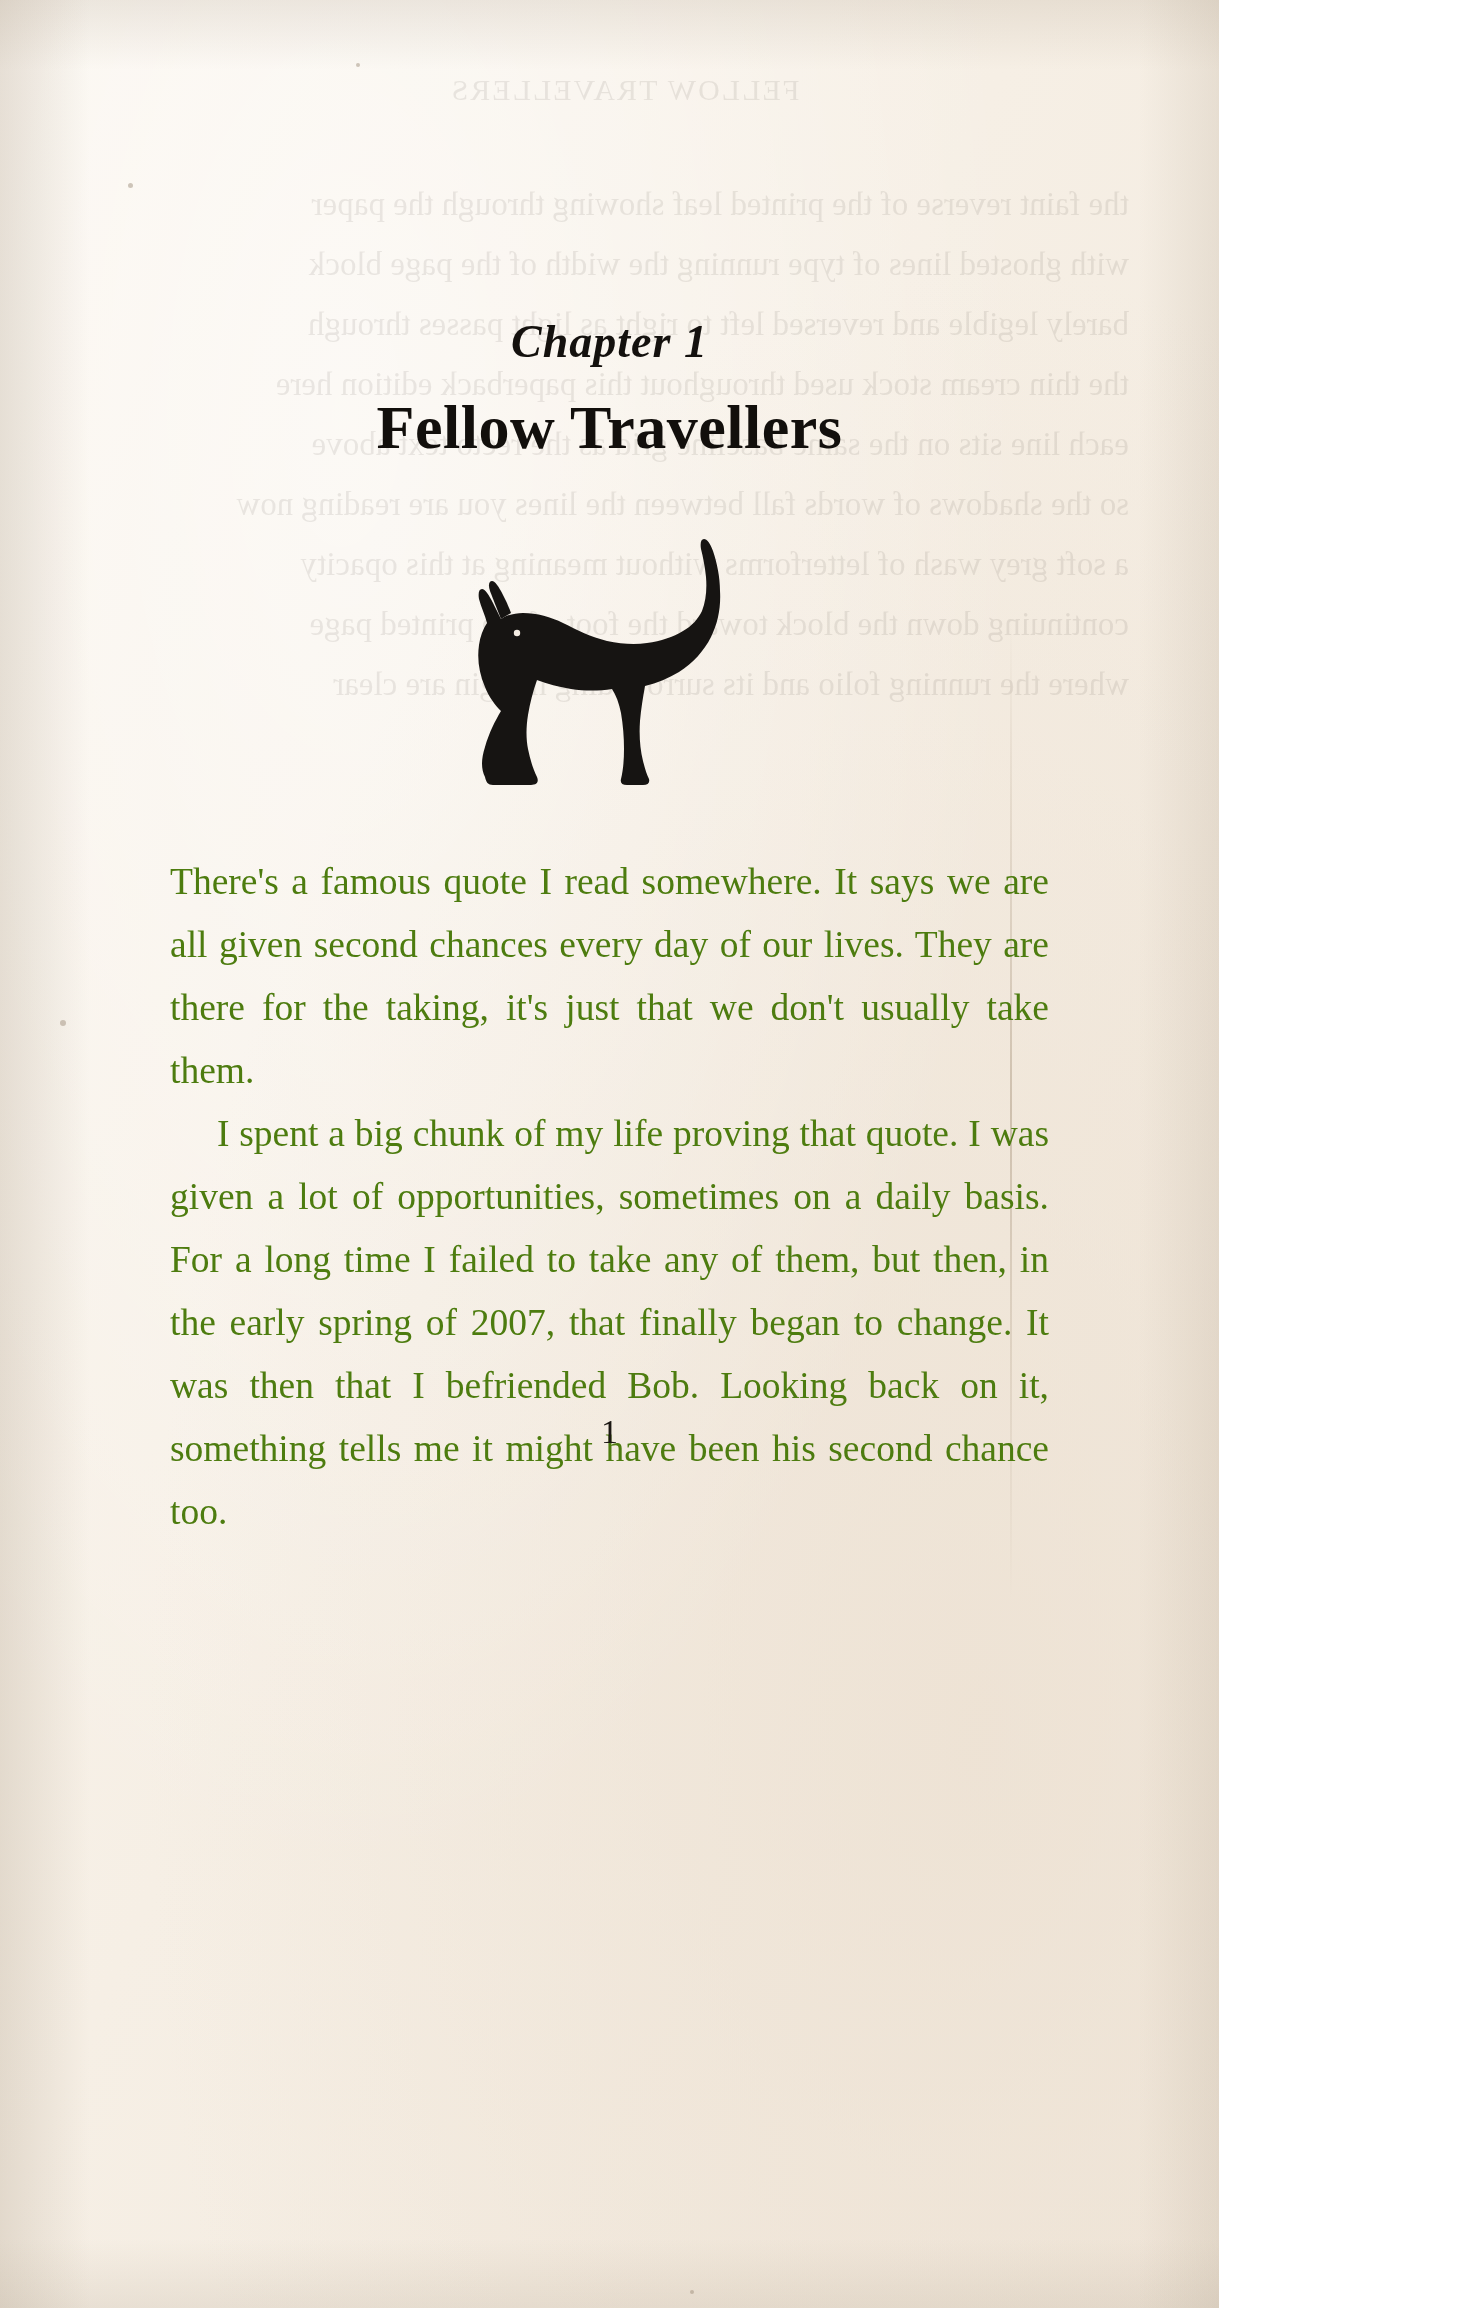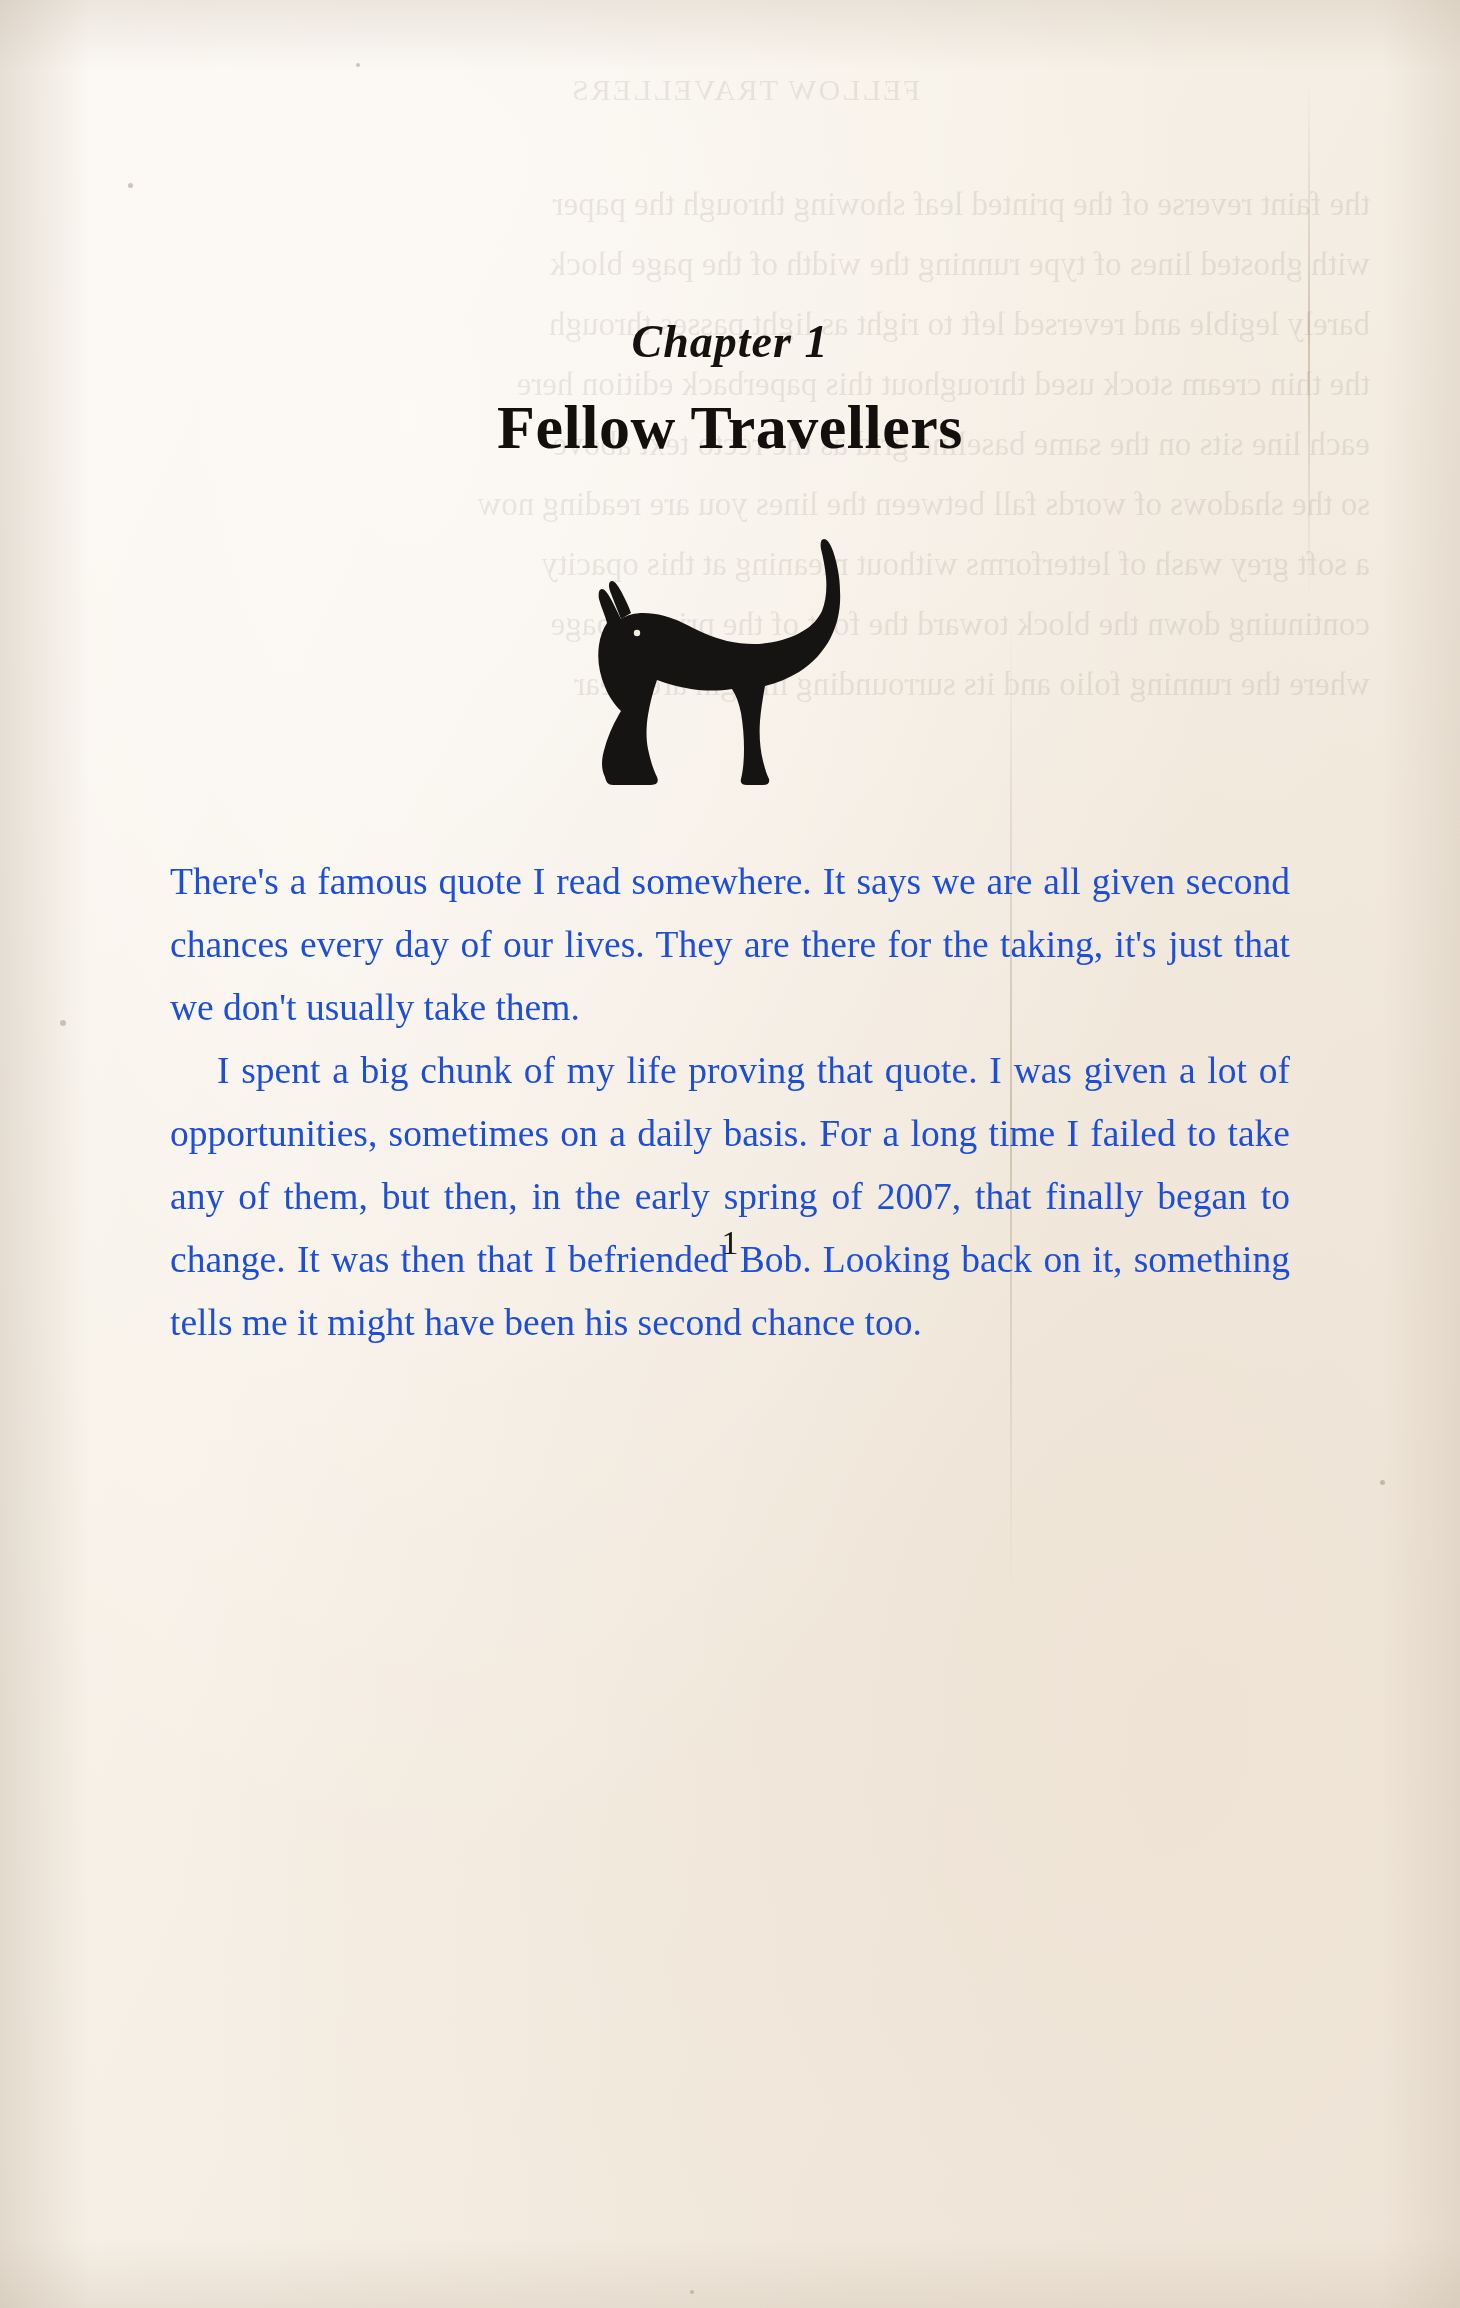--- a/index.html
+++ b/index.html
@@ -2,21 +2,21 @@
 <html><head>
 <meta charset="utf-8">
 <style>
   html, body {
     margin: 0;
     padding: 0;
     background: #ffffff;
   }
   .page {
     position: relative;
-    width: 1460px;
+    width: 1219px;
     height: 2308px;
     background: #f7f1e9;
     overflow: hidden;
     font-family: "Liberation Serif", serif;
     color: #1a1a1a;
   }
   
   .paper-tint {
     position: absolute;
     inset: 0;
@@ -90,21 +90,21 @@
   }
   .cat-wrap svg {
     display: block;
   }
   .body-text {
     margin: 72px 170px 0 170px;
     font-size: 37.5px;
     line-height: 63px;
     text-align: justify;
     text-justify: inter-word;
-    color: #1d4ed8;
+    color: #4d7c0f;
   }
   .body-text p {
     margin: 0;
   }
   .body-text p.indent {
     text-indent: 1.25em;
   }
   .folio {
     position: absolute;
     left: 0;

